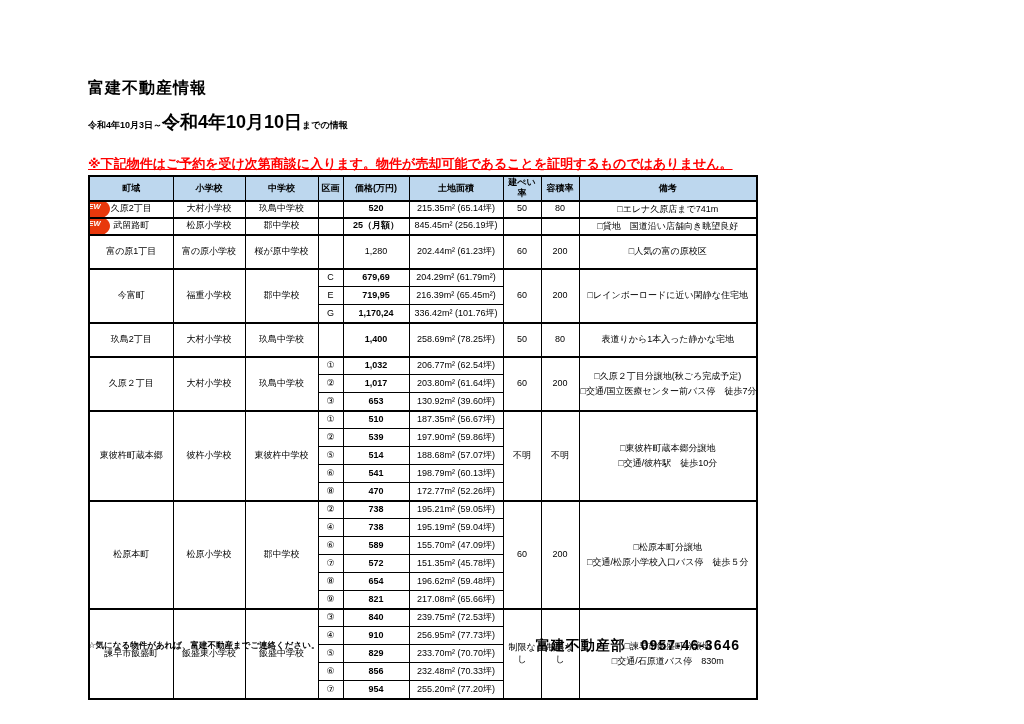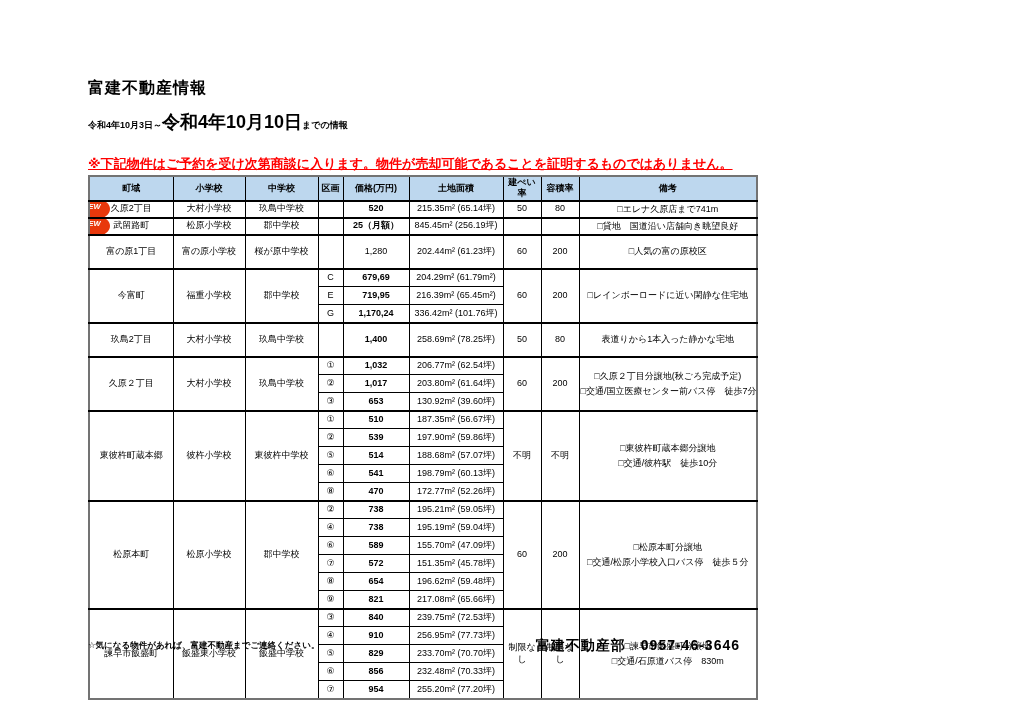--- a/index.html
+++ b/index.html
@@ -7,21 +7,21 @@
     width:1024px;height:724px;background:#ffffff;position:relative;
     font-family:"Liberation Sans","DejaVu Sans",sans-serif;color:#000;
     -webkit-font-smoothing:antialiased;
   }
   .sheet{position:absolute;left:88px;top:78px;width:668px;}
   .doc-title{font-size:16px;font-weight:bold;margin:0;letter-spacing:1px;}
   .dateline{margin-top:11px;font-size:9px;font-weight:bold;white-space:nowrap;}
   .dateline .big{font-size:18px;}
   .warning{margin-top:21px;font-size:13px;font-weight:bold;color:#ff0000;text-decoration:underline;white-space:nowrap;}
   .section-title{margin-top:4px;font-size:11px;font-weight:bold;}
-  table.land{border-collapse:collapse;table-layout:fixed;width:668px;border:2px solid #737373;margin-top:2px;}
+  table.land{border-collapse:collapse;table-layout:fixed;width:668px;border:2px solid #000000;margin-top:2px;}
   table.land th,table.land td{
     border:1px solid #000;padding:0 1px;font-size:9px;text-align:center;
     vertical-align:middle;overflow:hidden;line-height:1.25;
   }
   table.land thead th{background:var(--hdr-bg,#bdd7ee);height:16px;font-weight:bold;}
   tr.lot{height:17px;}
   tr.lot18{height:18px;}
   tr.tall{height:34px;}
   tr.group-start>td{border-top:2px solid #000;}
   td.town{position:relative;}

